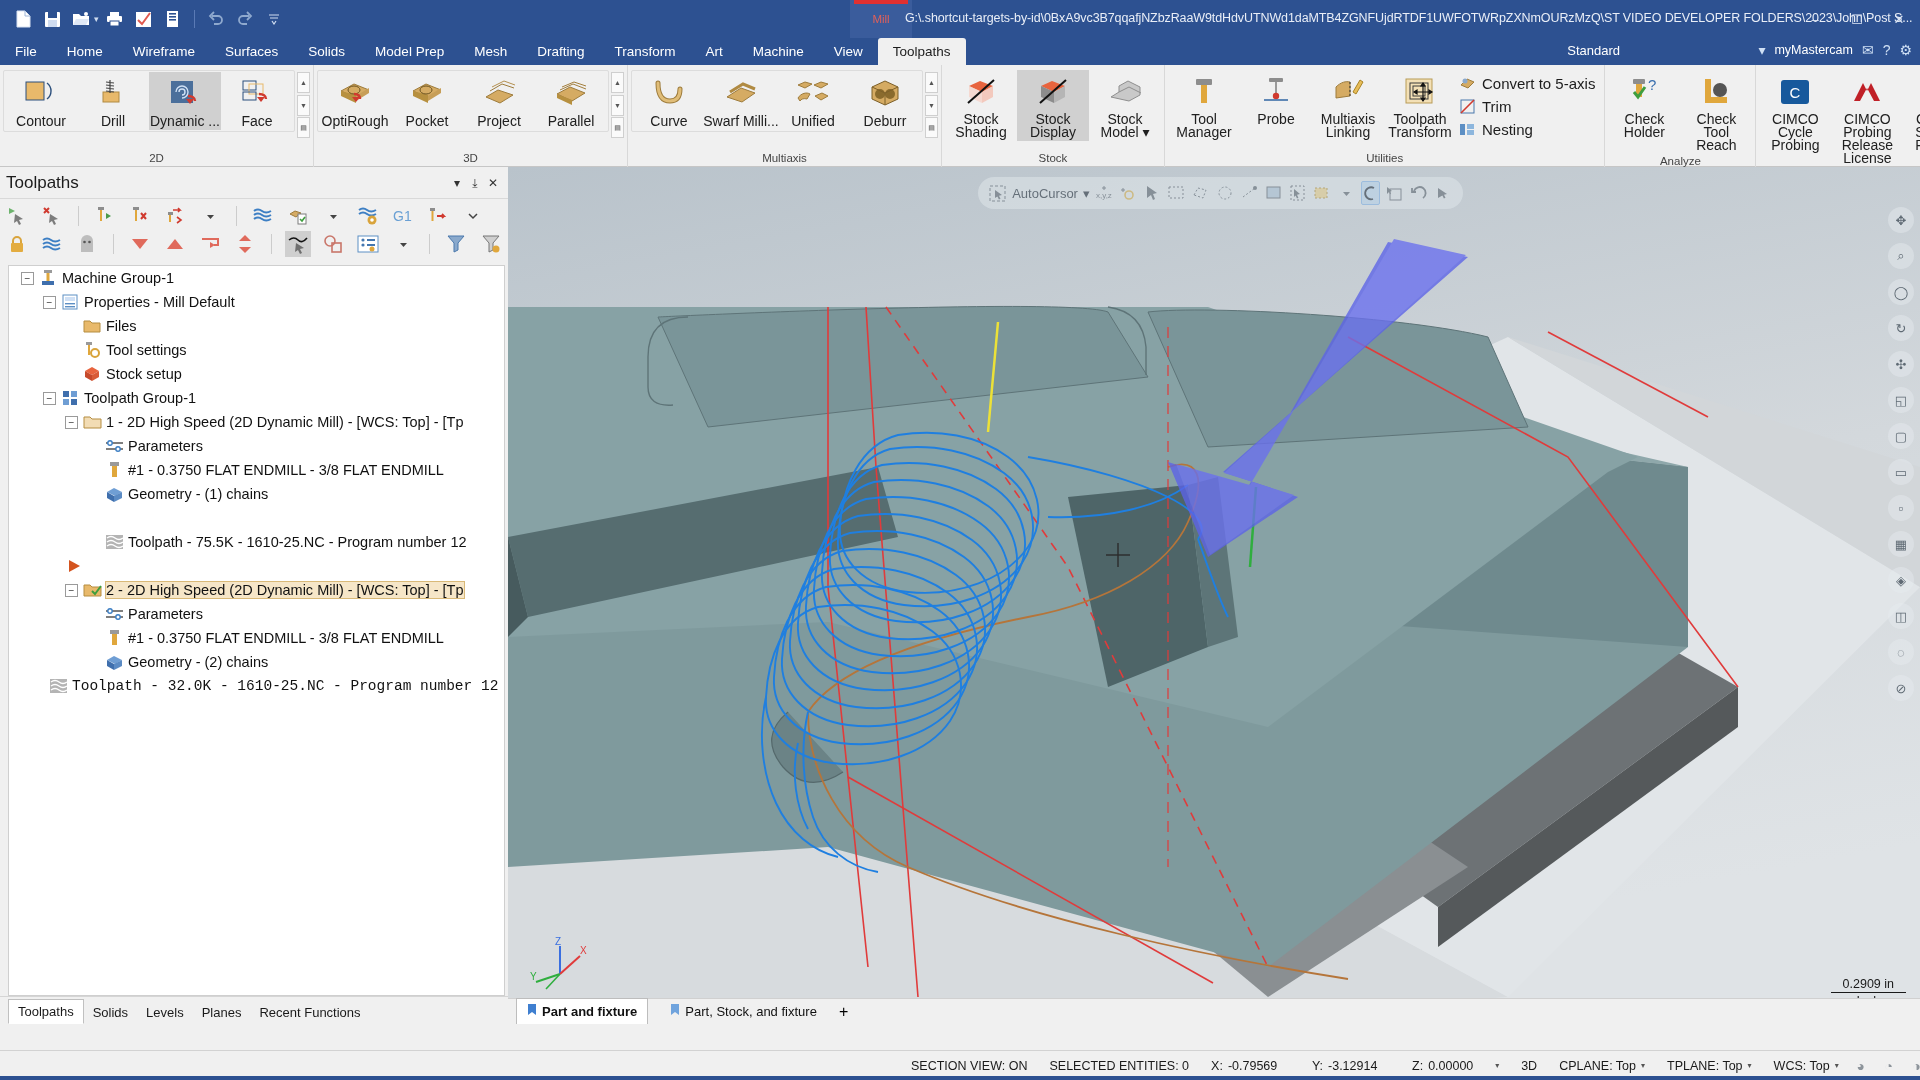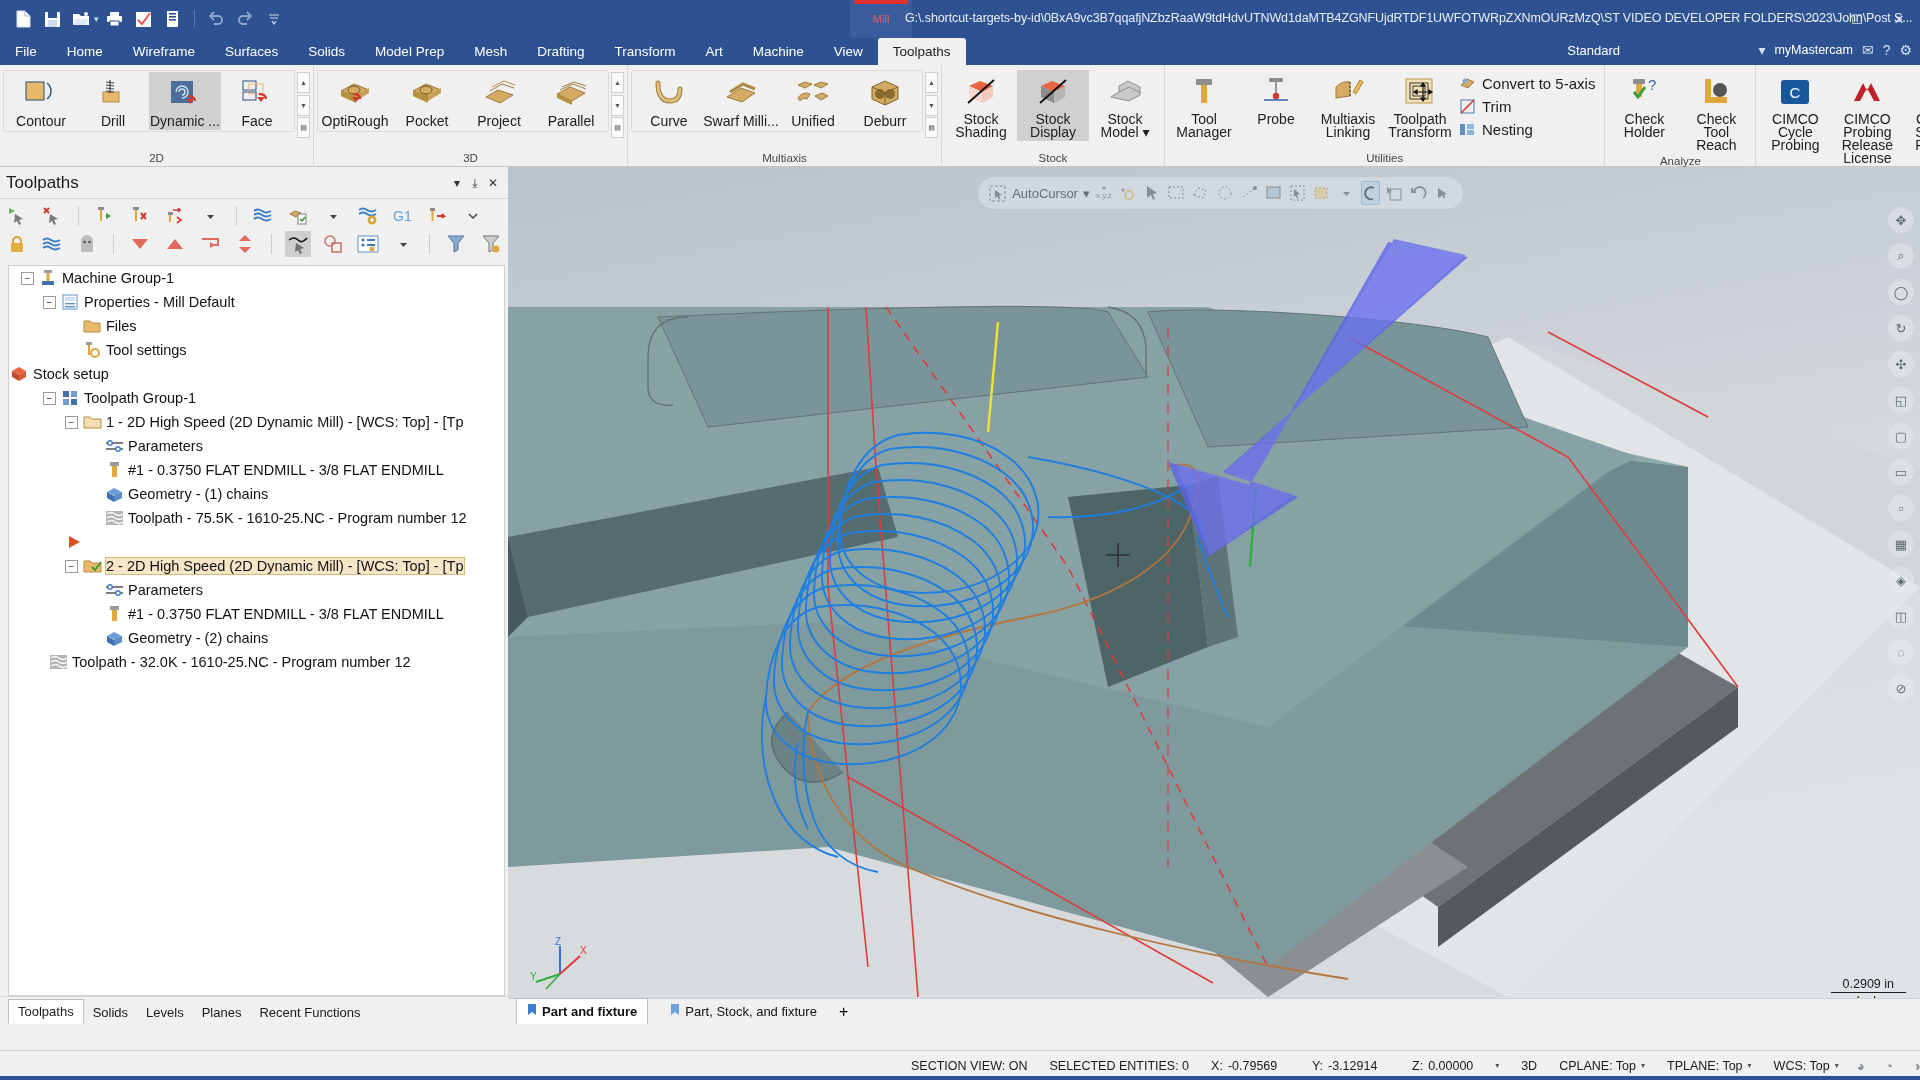--- a/index.html
+++ b/index.html
@@ -868,21 +868,21 @@
         <span class="ti">
           <svg width="18" height="18" viewBox="0 0 18 18">
               <rect x="3" y="1" width="6" height="3" fill="#9a9a9a"></rect>
               <rect x="5" y="4" width="2" height="10" fill="#e0a73c"></rect>
               <circle cx="12" cy="12" r="4" fill="none" stroke="#d9a43c" stroke-width="2"></circle>
             </svg>
         </span>
         <span class="txt">Tool settings</span>
       </div>
 
-      <div class="tn" style="">
+      <div class="tn" style="padding-left:73px;">
         <span class="ti">
           <svg width="18" height="18" viewBox="0 0 18 18">
               <path d="M2 6l7-4 7 4-7 4z" fill="#e8643e"></path>
               <path d="M2 6v6l7 4V10z" fill="#c64a2c"></path>
               <path d="M9 10l7-4v6l-7 4z" fill="#d85b37"></path>
             </svg>
         </span>
         <span class="txt">Stock setup</span>
       </div>
 
@@ -934,21 +934,21 @@
         <span class="ti">
           <svg width="19" height="18" viewBox="0 0 19 18">
               <path d="M2 7l7-4 8 4-7 4z" fill="#6f9ed4"></path>
               <path d="M2 7v6l7 4v-6z" fill="#3f6fad"></path>
               <path d="M9 11l8-4v6l-8 4z" fill="#5b8bc4"></path>
             </svg>
         </span>
         <span class="txt">Geometry - (1) chains</span>
       </div>
 
-      <div class="tn" style="padding-left:95px;">
+      <div class="tn" style="padding-left:95px;margin-top:24px;">
         <span class="ti">
           <svg width="19" height="18" viewBox="0 0 19 18">
               <rect x="1" y="2" width="17" height="14" fill="#b4b4b4"></rect>
               <path d="M2 5q4-3 8 0t8 0M2 9q4-3 8 0t8 0M2 13q4-3 8 0t8 0" stroke="#fff" stroke-width="1.4" fill="none"></path>
             </svg>
         </span>
         <span class="txt">Toolpath - 75.5K - 1610-25.NC - Program number 12</span>
       </div>
 
       <div class="tn" style="padding-left:56px;">
@@ -996,21 +996,21 @@
         <span class="ti">
           <svg width="19" height="18" viewBox="0 0 19 18">
               <path d="M2 7l7-4 8 4-7 4z" fill="#6f9ed4"></path>
               <path d="M2 7v6l7 4v-6z" fill="#3f6fad"></path>
               <path d="M9 11l8-4v6l-8 4z" fill="#5b8bc4"></path>
             </svg>
         </span>
         <span class="txt">Geometry - (2) chains</span>
       </div>
 
-      <div class="tn" style="padding-left:39px;">
+      <div class="tn" style="padding-left:39px;font-family:Liberation Mono, monospace;">
         <span class="ti">
           <svg width="19" height="18" viewBox="0 0 19 18">
               <rect x="1" y="2" width="17" height="14" fill="#b4b4b4"></rect>
               <path d="M2 5q4-3 8 0t8 0M2 9q4-3 8 0t8 0M2 13q4-3 8 0t8 0" stroke="#fff" stroke-width="1.4" fill="none"></path>
             </svg>
         </span>
         <span class="txt">Toolpath - 32.0K - 1610-25.NC - Program number 12</span>
       </div>
     </div>
 

